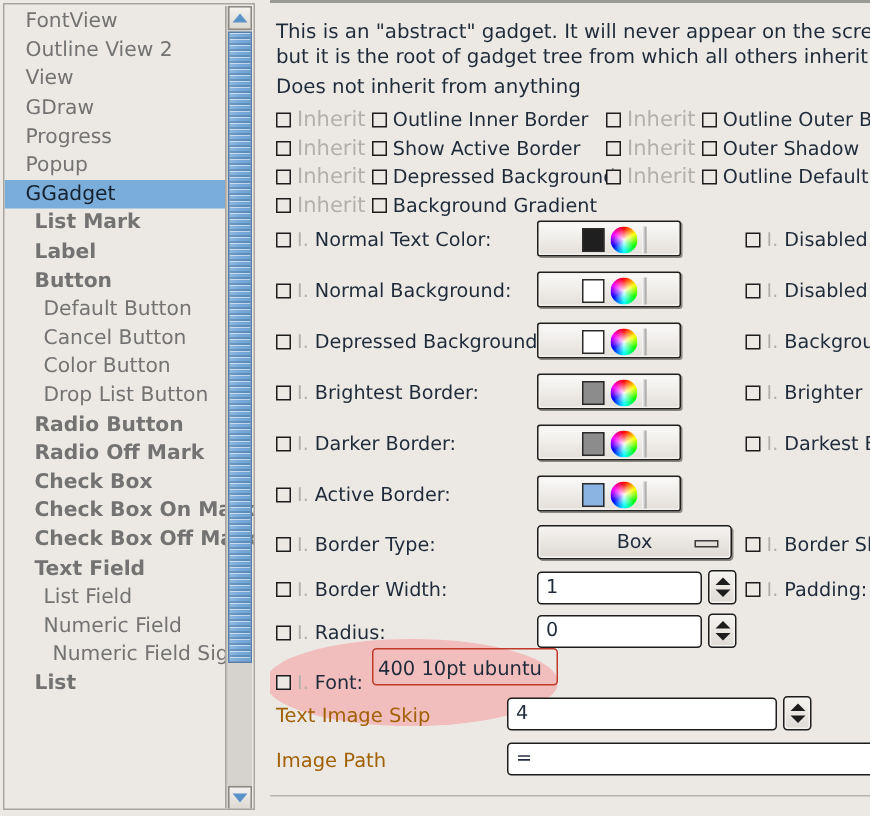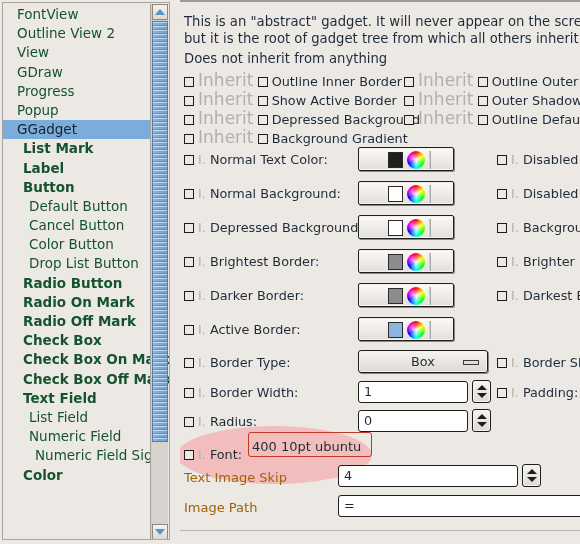--- a/index.html
+++ b/index.html
@@ -17,21 +17,21 @@
 
   
   .tree-panel{
     position:absolute;left:2px;top:2px;width:168px;height:538px;
     background:#ece9e4;border:1px solid #a9a59e;box-sizing:border-box;
     overflow:hidden;
   }
   .tree-list{position:absolute;left:0;top:2px;width:148px;}
   .tree-item{
     height:19.2px;line-height:19.2px;
-    font-size:13.5px;color:#14532d;white-space:nowrap;
+    font-size:13.5px;color:#737373;white-space:nowrap;
     padding-left:14px;box-sizing:border-box;
   }
   .tree-item.lvl1{padding-left:20px;font-weight:bold;}
   .tree-item.lvl2{padding-left:26px;}
   .tree-item.lvl3{padding-left:32px;}
   .tree-item.sel{background:#7aadd9;color:#15212e;width:148px;}
 
   
   .vsb{
     position:absolute;right:1px;top:1px;width:18px;height:536px;
@@ -70,21 +70,21 @@
   .desc.l1{top:12px;}
   .desc.l2{top:29px;}
   .desc.l3{top:49px;}
 
   
   .cb{
     display:inline-block;width:10px;height:10px;
     border:1.3px solid #1d1d1d;background:#ece9e4;
     box-sizing:border-box;vertical-align:-1px;
   }
-  .inh{color:#b3b0ab;font-size:17px;}
+  .inh{color:#b3b0ab;font-size:14px;}
   .iprefix{color:#b3b0ab;font-size:12.6px;}
 
   .flagrow{position:absolute;height:18px;line-height:18px;white-space:nowrap;font-size:12.8px;}
   .flagrow .txt{color:#1f2b3a;}
   .fcolA{left:4px;}
   .fcolB{left:224px;}
 
   
   .crow{position:absolute;left:4px;height:24px;line-height:24px;white-space:nowrap;font-size:12.8px;}
   .crow2{position:absolute;left:317px;height:24px;line-height:24px;white-space:nowrap;font-size:12.8px;}
@@ -169,30 +169,29 @@
       <div class="tree-item">Popup</div>
       <div class="tree-item sel">GGadget</div>
       <div class="tree-item lvl1">List Mark</div>
       <div class="tree-item lvl1">Label</div>
       <div class="tree-item lvl1">Button</div>
       <div class="tree-item lvl2">Default Button</div>
       <div class="tree-item lvl2">Cancel Button</div>
       <div class="tree-item lvl2">Color Button</div>
       <div class="tree-item lvl2">Drop List Button</div>
       <div class="tree-item lvl1">Radio Button</div>
-      <div class="tree-item lvl1">Radio On Mark</div>
       <div class="tree-item lvl1">Radio Off Mark</div>
       <div class="tree-item lvl1">Check Box</div>
       <div class="tree-item lvl1">Check Box On Mark</div>
       <div class="tree-item lvl1">Check Box Off Mark</div>
       <div class="tree-item lvl1">Text Field</div>
       <div class="tree-item lvl2">List Field</div>
       <div class="tree-item lvl2">Numeric Field</div>
       <div class="tree-item lvl3">Numeric Field Sign</div>
-      <div class="tree-item lvl1">Color</div>
+      <div class="tree-item lvl1">List</div>
 
     </div>
 
     <div class="vsb">
       <div class="vsb-track">
         <div class="vsb-thumb"></div>
       </div>
       <div class="vsb-btn up">
         <span class="vsb-arrow"></span>
       </div>

